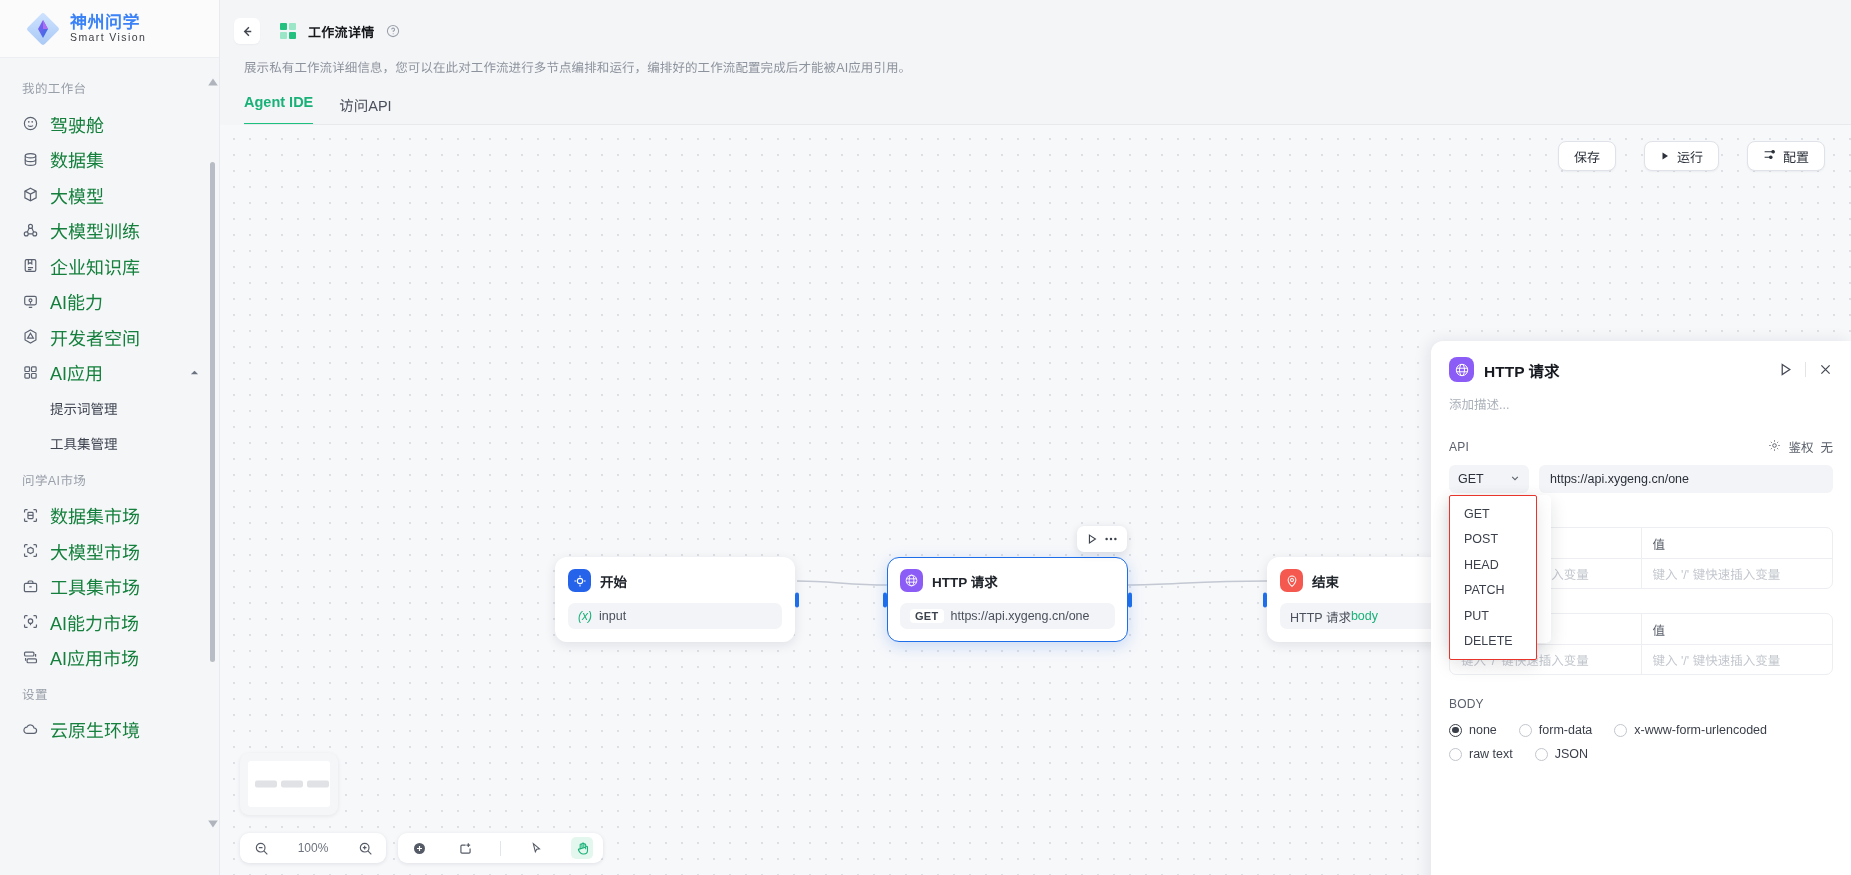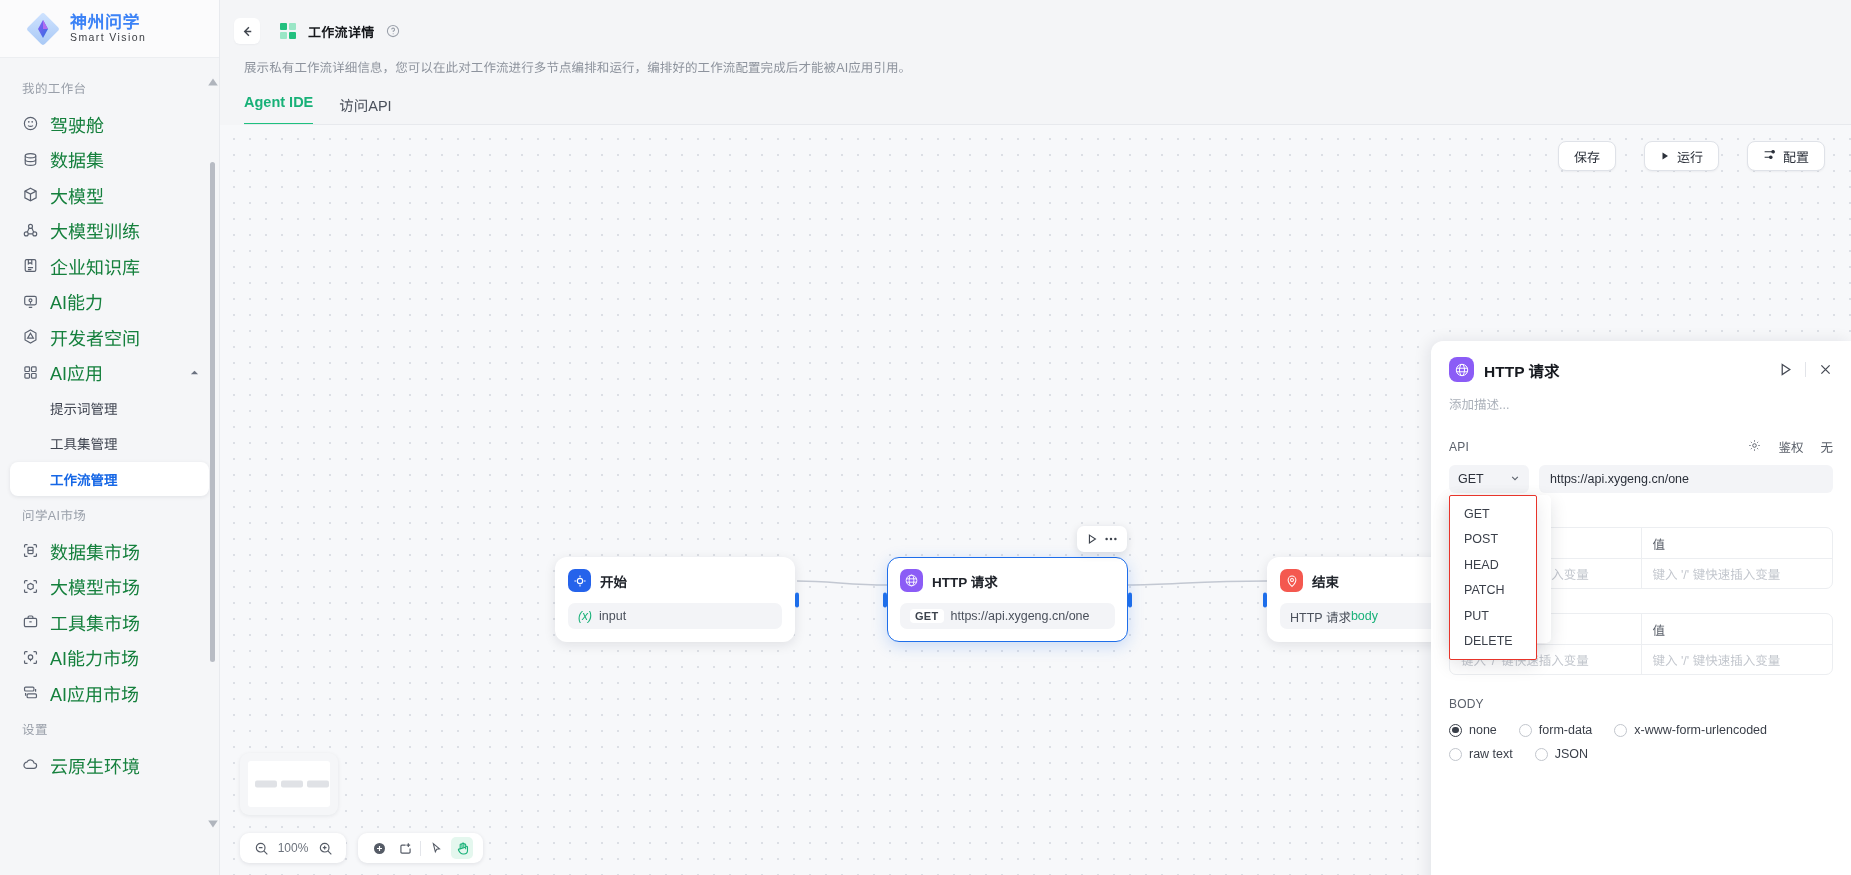--- a/index.html
+++ b/index.html
@@ -149,21 +149,21 @@
     position: absolute; left: 20px; bottom: 60px; width: 98px; height: 62px;
     background: #f5f6f8; border-radius: 9px; padding: 8px;
     box-shadow: 0 1px 4px rgba(16,24,40,.08);
   }
   .minimap-inner { width: 100%; height: 100%; background: #fff; border-radius: 3px; position: relative; }
   .mm-bar { position: absolute; top: 50%; transform: translateY(-50%); height: 7px; background: #e0e2e6; border-radius: 2px; }
 
   .bottom-bar { position: absolute; left: 20px; bottom: 12px; display: flex; gap: 12px; z-index: 6; }
   .bb-group {
     height: 30px; background: #fff; border-radius: 9px; display: flex; align-items: center;
-    gap: 4px; padding: 0 10px; box-shadow: 0 1px 4px rgba(16,24,40,.10); color: #555b66;
+    gap: 24px; padding: 0 10px; box-shadow: 0 1px 4px rgba(16,24,40,.10); color: #555b66;
   }
   .bb-btn { width: 22px; height: 22px; display: flex; align-items: center; justify-content: center; cursor: pointer; border-radius: 5px; }
   .bb-btn.on { background: #e4f7ee; color: #18b178; }
   .zoom-val { font-size: 12px; color: #6d737d; min-width: 34px; text-align: center; }
   .bb-sep { width: 1px; height: 15px; background: #e3e5ea; }
 
   
   .panel {
     position: absolute; right: 0; top: 216px; width: 420px; height: 659px;
     background: #fff; border-radius: 12px 0 0 0;
@@ -177,21 +177,21 @@
   }
   .panel-title { font-size: 15.5px; font-weight: 700; color: #16191f; }
   .panel-head-actions { margin-left: auto; display: flex; align-items: center; gap: 12px; color: #454a54; }
   .phx { cursor: pointer; display: flex; align-items: center; }
   .ph-sep { width: 1px; height: 15px; background: #e2e4e9; }
   .panel-desc { font-size: 12.5px; color: #aab0b9; padding: 12px 18px 0 18px; }
 
   .panel-body { flex: 1; overflow: hidden; padding: 0 18px; position: relative; }
   .sec-label-row { display: flex; align-items: center; margin-top: 24px; }
   .sec-label { font-size: 12px; color: #5b616b; letter-spacing: .2px; }
-  .auth-right { margin-left: auto; display: flex; align-items: center; gap: 17px; font-size: 12.5px; color: #5b616b; cursor: pointer; }
+  .auth-right { margin-left: auto; display: flex; align-items: center; gap: 7px; font-size: 12.5px; color: #5b616b; cursor: pointer; }
 
   .api-row { display: flex; gap: 10px; margin-top: 9px; position: relative; }
   .method-select {
     width: 80px; height: 28px; background: #f3f4f7; border-radius: 6px;
     display: flex; align-items: center; justify-content: space-between;
     padding: 0 9px; font-size: 12.5px; color: #2b303a; cursor: pointer;
   }
   .url-input {
     flex: 1; height: 28px; background: #f3f4f7; border-radius: 6px;
     display: flex; align-items: center; padding: 0 11px; font-size: 12.5px; color: #2b303a;
@@ -356,23 +356,20 @@
             </svg>
           </span>
       </div>
 
       <div class="nav-sub">
         <span>提示词管理</span>
       </div>
       <div class="nav-sub">
         <span>工具集管理</span>
       </div>
-      <div class="nav-sub active">
-        <span>工作流管理</span>
-      </div>
 
       <div class="nav-group-label">问学AI市场</div>
 
       <div class="nav-item">
         <span class="ico">
             <svg viewBox="0 0 20 20" fill="none" stroke="#5b6270" stroke-width="1.4">
               <path d="M3 6.5V4.2a1.2 1.2 0 0 1 1.2-1.2H6.5M13.5 3h2.3A1.2 1.2 0 0 1 17 4.2v2.3M17 13.5v2.3a1.2 1.2 0 0 1-1.2 1.2h-2.3M6.5 17H4.2A1.2 1.2 0 0 1 3 15.8v-2.3"></path>
               <rect x="7" y="6.4" width="6" height="7.2" rx="1"></rect>
               <path d="M7 9.8h6"></path>
             </svg>

